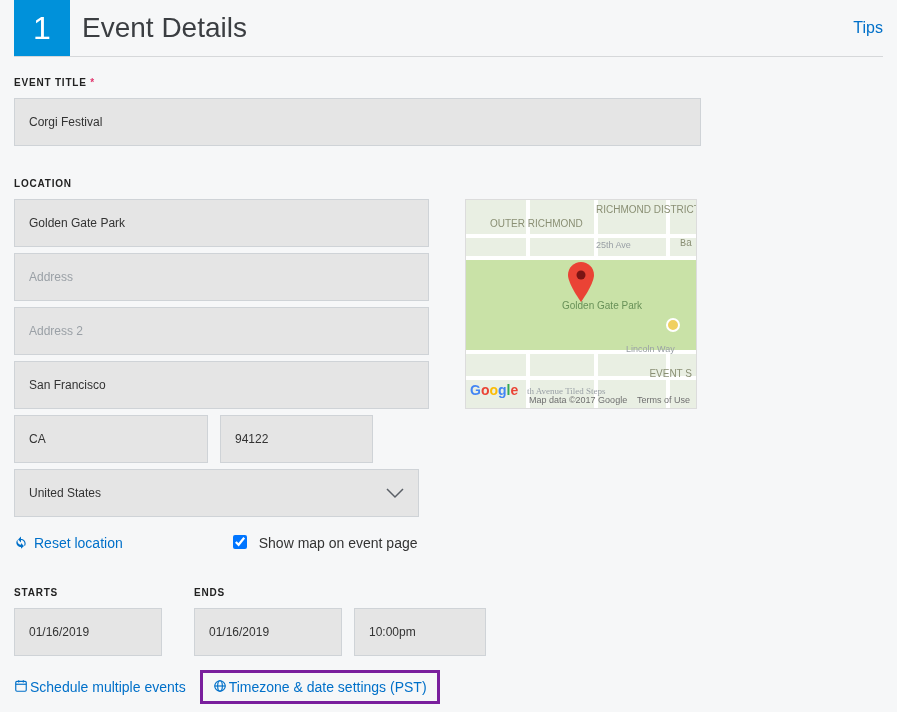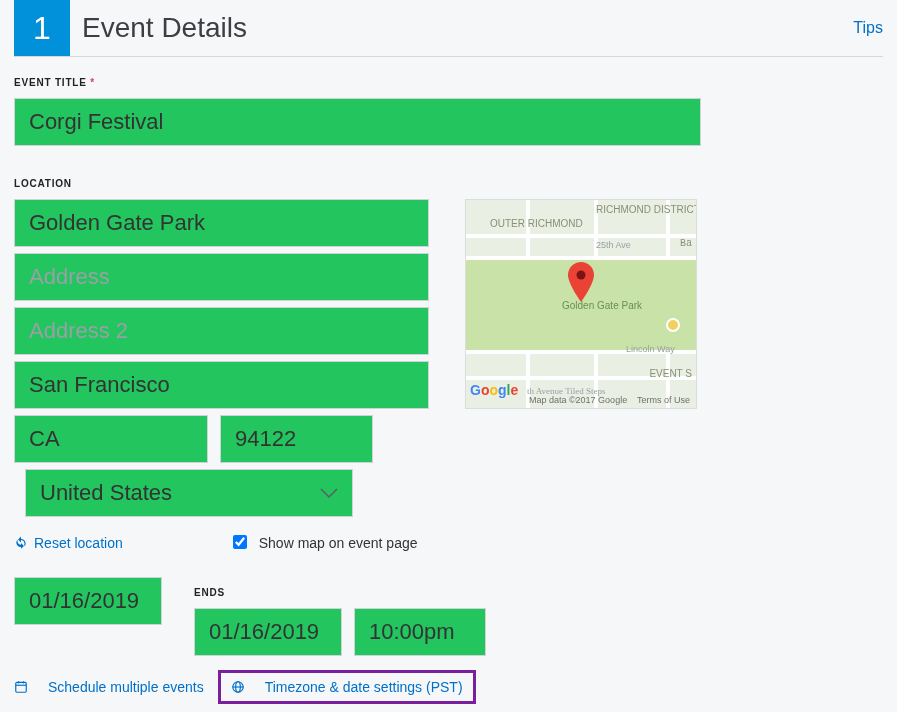--- a/index.html
+++ b/index.html
@@ -46,34 +46,34 @@
     font-weight: 600;
     color: #222;
     margin-bottom: 10px;
     margin-top: 10px;
   }
   .req { color: #e0356d; }
   .text-input, .select-input {
     width: 100%;
     height: 48px;
     border: 1px solid #cfd3d7;
-    background: #22c55e;
+    background: #e5e5e5;
     padding: 0 14px;
-    font-size: 22px;
+    font-size: 12px;
     color: #333;
     outline: none;
   }
   .text-input::placeholder { color: #9aa0a6; }
   .title-input { width: 687px; margin-bottom: 22px; }
   .location-block { display: flex; gap: 36px; align-items: flex-start; }
   .loc-col { width: 415px; display: flex; flex-direction: column; gap: 6px; }
   .row2 { display: flex; gap: 12px; }
   .state-input { width: 194px; }
   .zip-input { width: 153px; }
-  .select-wrap { position: relative; width: 328px; margin-left: 11px; }
+  .select-wrap { position: relative; width: 405px; }
   .select-input { appearance: none; }
   .chevron {
     position: absolute; right: 14px; top: 50%; transform: translateY(-50%);
     pointer-events: none;
   }
   .map-box {
     width: 232px; height: 210px;
     border: 1px solid #dcdcdc;
     background: #e9efe3;
     position: relative;
@@ -103,21 +103,21 @@
   .datetime-row { display:flex; gap:32px; margin-top:26px; }
   .dt-col { display:flex; flex-direction:column; }
   .dt-inputs { display:flex; gap:12px; }
   .date-input { width:148px; }
   .time-input { width:132px; }
   .bottom-links {
     display:flex; gap:14px; align-items:center;
     margin-top:14px; font-size:14px;
   }
   .bottom-link {
-    color:#0070c9; display:flex; align-items:center; gap:20px; cursor:pointer;
+    color:#0070c9; display:flex; gap:2px; cursor:pointer;
   }
   .tz-highlight {
     border: 3px solid #7a1f9d;
     padding: 6px 10px;
     display:flex; align-items:center; gap:6px;
   }
   svg { display:block; }
 </style>
 </head>
 <body>
@@ -209,20 +209,21 @@
     <div class="map-credit">
       <span>Map data ©2017 Google</span>&nbsp;&nbsp;&nbsp;
       <span>Terms of Use</span>
     </div>
   </div>
 </div>
 
 
 <div class="datetime-row">
   <div class="dt-col">
+    <div class="field-label">STARTS</div>
     <div class="dt-inputs">
       <input class="text-input date-input" type="text" value="01/16/2019" style="">
     </div>
   </div>
   <div class="dt-col">
     <div class="field-label">ENDS</div>
     <div class="dt-inputs">
       <input class="text-input date-input" type="text" value="01/16/2019" style="">
       <input class="text-input time-input" type="text" value="10:00pm" style="">
     </div>

